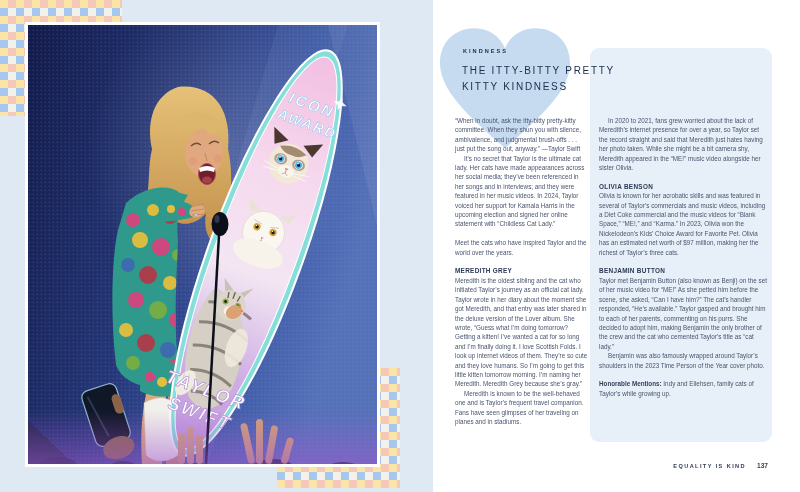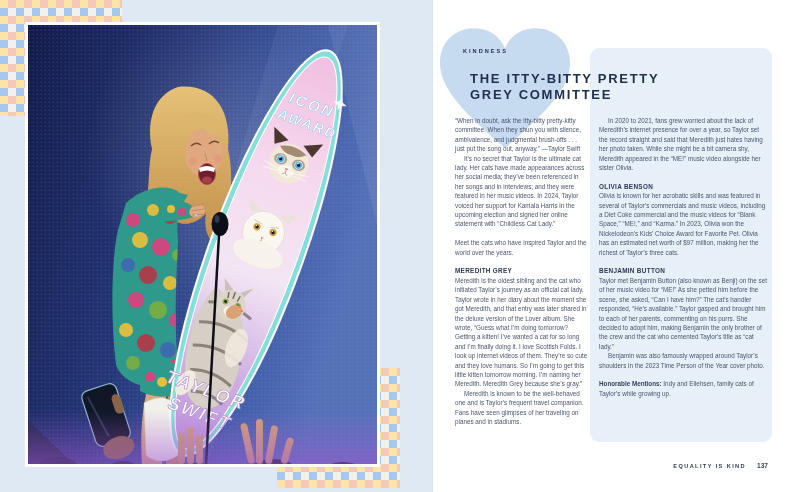--- a/index.html
+++ b/index.html
@@ -18,21 +18,21 @@
   .checker-tl{left:0;top:0;width:122px;height:116px}
   .checker-br{left:277px;top:368px;width:123px;height:120px}
   .photo{position:absolute;left:25px;top:22px;width:355px;height:445px;margin:0;border:3px solid #fff;z-index:1;background:#1a2355}
   .photo svg{display:block;width:349px;height:439px}
 
   
   .right-page{position:absolute;left:433px;top:0;width:367px;height:492px;background:#fff}
   .heart{position:absolute;left:-4px;top:24px;width:152px;height:130px;z-index:1}
   .panel{position:absolute;left:157px;top:48px;width:182px;height:394px;background:var(--panel-bg);border-radius:9px;z-index:1}
   .kicker{position:absolute;left:30px;top:48px;z-index:2;font-size:5.6px;font-weight:700;letter-spacing:2px;color:var(--ink-dark)}
-  .title{position:absolute;left:29px;top:63px;z-index:2;margin:8px;font-size:13px;font-weight:700;letter-spacing:1.7px;line-height:16px;color:var(--ink-dark)}
+  .title{position:absolute;left:29px;top:63px;z-index:2;margin:0;font-size:10px;font-weight:400;letter-spacing:1.7px;line-height:16px;color:var(--ink-dark)}
   .col{position:absolute;top:116px;z-index:2}
   .col-left{left:22px;width:133px}
   .col-right{left:166px;width:168px}
   .body-p{margin:0;font-size:6.3px;line-height:9.4px;color:var(--ink-body)}
   .body-p.indent{text-indent:9px}
   .body-p.gap{margin-top:9.4px}
   .body-p strong{font-weight:700;color:#35425e}
   .sec-h{margin:9.4px 0 0 0;font-size:6.4px;font-weight:700;letter-spacing:.3px;line-height:9.4px;color:#2b3854}
   .footer{position:absolute;left:180px;top:462px;width:155px;display:flex;justify-content:flex-end;align-items:baseline;gap:11px;z-index:2}
   .footer-label{font-size:5.6px;font-weight:700;letter-spacing:1.4px;color:#323b52}
@@ -260,21 +260,21 @@
     </figure>
   </section>
 
   <section class="right-page">
     <svg class="heart" viewBox="0 0 100 90" xmlns="http://www.w3.org/2000/svg">
       <path d="M50 86 C24 63 5 46 5 27 C5 12 16 3 29 3 C39 3 47 9 50 17 C53 9 61 3 71 3 C84 3 95 12 95 27 C95 46 76 63 50 86 Z" fill="var(--heart-fill,#c6dbf0)"></path>
     </svg>
     <div class="panel"></div>
 
     <div class="kicker">KINDNESS</div>
-    <h1 class="title"><span>THE ITTY-BITTY PRETTY</span><br><span>GREY COMMITTEE</span></h1>
+    <h1 class="title"><span>THE ITTY-BITTY PRETTY</span><br><span>KITTY KINDNESS</span></h1>
 
     <div class="col col-left">
         <p class="body-p">“When in doubt, ask the itty-bitty pretty-kitty committee. When they shun you with silence, ambivalence, and judgmental brush-offs . . . just put the song out, anyway.” —Taylor Swift</p>
         <p class="body-p indent">It’s no secret that Taylor is the ultimate cat lady. Her cats have made appearances across her social media; they’ve been referenced in her songs and in interviews; and they were featured in her music videos. In 2024, Taylor voiced her support for Kamala Harris in the upcoming election and signed her online statement with “Childless Cat Lady.”</p>
         <p class="body-p gap">Meet the cats who have inspired Taylor and the world over the years.</p>
         <h3 class="sec-h">MEREDITH GREY</h3>
         <p class="body-p">Meredith is the oldest sibling and the cat who initiated Taylor’s journey as an official cat lady. Taylor wrote in her diary about the moment she got Meredith, and that entry was later shared in the deluxe version of the Lover album. She wrote, “Guess what I’m doing tomorrow? Getting a kitten! I’ve wanted a cat for so long and I’m finally doing it. I love Scottish Folds. I look up internet videos of them. They’re so cute and they love humans. So I’m going to get this little kitten tomorrow morning. I’m naming her Meredith. Meredith Grey because she’s gray.”</p>
         <p class="body-p indent">Meredith is known to be the well-behaved one and is Taylor’s frequent travel companion. Fans have seen glimpses of her traveling on planes and in stadiums.</p>
       </div>
     <div class="col col-right">

